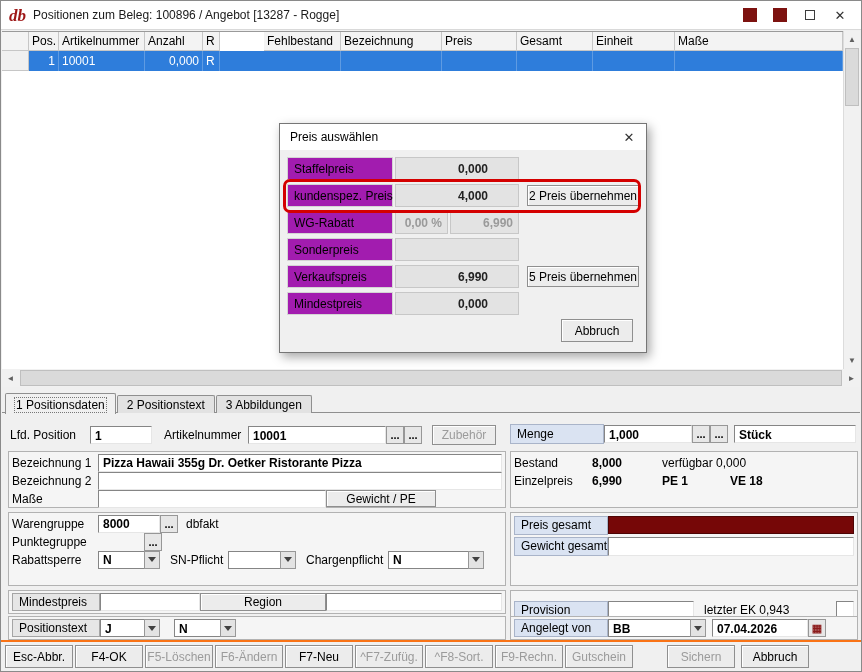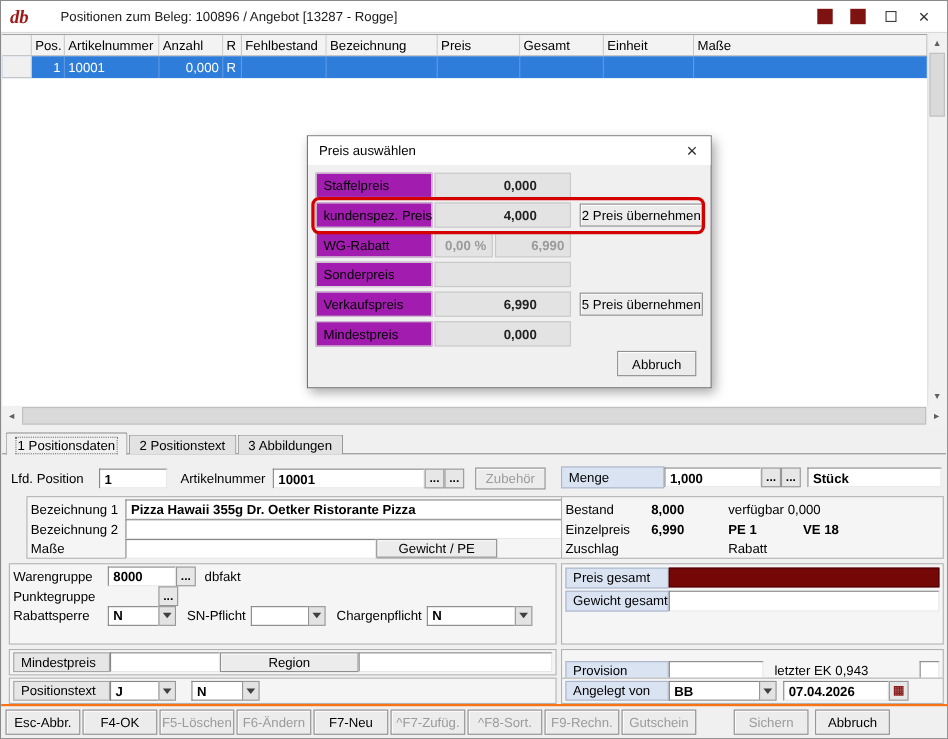--- a/index.html
+++ b/index.html
@@ -2,42 +2,42 @@
 <html><head>
 <meta charset="utf-8">
 <style>
   * { box-sizing: border-box; margin: 0; padding: 0; }
   html,body { background:#6b6b6b; }
   .win { position:relative; width:862px; height:672px; background:#f0f0f0;
          font-family:"Liberation Sans","DejaVu Sans",sans-serif; font-size:12px; color:#000;
          border:1px solid #8a8a8a; overflow:hidden; }
 
   
-  .titlebar { height:29px; background:#ffffff; display:flex; align-items:center; border-bottom:1px solid #d9d9d9;gap:22px; }
+  .titlebar { height:29px; background:#ffffff; display:flex; align-items:center; border-bottom:1px solid #d9d9d9; }
   .logo { font-family:"Liberation Serif","DejaVu Serif",serif; font-style:italic; font-weight:bold;
           color:#9e1616; font-size:17px; padding:0 7px 0 8px; line-height:1; }
   .wtitle { font-size:12px; color:#1a1a1a; }
   .tbtns { margin-left:auto; display:flex; align-items:center; padding-right:6px; }
   .tbb { width:30px; height:22px; display:flex; align-items:center; justify-content:center;
          color:#333; font-size:13px; background:transparent; border:none; cursor:default; }
   .redsq { width:14px; height:14px; background:#7d1210; }
   .maxglyph { width:10px; height:10px; border:1.5px solid #3c3c3c; display:block; }
 
   
   .gridarea { position:absolute; top:30px; left:1px; right:1px; height:338px; background:#fff;
               border-top:1px solid #9a9a9a; padding-right:17px; }
   .ghead, .grow { display:flex; }
   .ghead { height:19px; }
   .ghead .gc { background:#f3f3f3; border-right:1px solid #c6c6c6; border-bottom:1px solid #c6c6c6;
                padding:2px 3px 0; white-space:nowrap; overflow:hidden; }
   .grow { height:20px; background:#2e7ddb; color:#fff; }
   .grow .gc { border-right:1px solid #5f9be2; padding:3px 3px 0; white-space:nowrap; overflow:hidden; }
   .grow .selcell { background:#f0f0f0; border-right:1px solid #c6c6c6; border-bottom:1px solid #c6c6c6; }
   .w-sel{width:27px;} .w-pos{width:30px;} .w-art{width:86px;} .w-anz{width:58px;} .w-r{width:17px;}
-  .w-fehl{width:77px;} .w-bez{width:101px;} .w-preis{width:75px;} .w-ges{width:76px;} .w-einh{width:82px;}
+  .w-fehl{width:77px;margin-left:44px;} .w-bez{width:101px;} .w-preis{width:75px;} .w-ges{width:76px;} .w-einh{width:82px;}
   .w-masse{flex:1;}
   .tr { text-align:right; justify-content:flex-end; }
 
   
   .vscroll { position:absolute; top:30px; right:1px; width:17px; height:338px; background:#f1f1f1;
              border-left:1px solid #dcdcdc; display:flex; flex-direction:column; }
   .sarrow { height:17px; width:100%; display:flex; align-items:center; justify-content:center;
             font-size:8px; color:#606060; background:#f1f1f1; border:none; }
   .vthumb { height:58px; margin:0 1px; background:#dadada; border:1px solid #bfbfbf; }
   .vfill { flex:1; }
@@ -207,21 +207,21 @@
 
     <div class="frow" style="left:508px; top:11px; width:348px;">
       <span class="bluelbl" style="width:94px;">Menge</span>
       <span class="fld" style="width:88px;">1,000</span>
       <button class="dots">...</button>
       <button class="dots">...</button>
       <span style="width:6px;"></span>
       <span class="fld" style="width:122px;">Stück</span>
     </div>
 
-    <div class="groupbox" style="left:22px; top:38px; width:498px; height:57px;">
+    <div class="groupbox" style="left:6px; top:38px; width:498px; height:57px;">
       <div class="brow">
         <span class="lbl" style="width:86px;">Bezeichnung 1</span>
         <span class="fld" style="flex:1;">Pizza Hawaii 355g Dr. Oetker Ristorante Pizza</span>
       </div>
       <div class="brow">
         <span class="lbl" style="width:86px;">Bezeichnung 2</span>
         <span class="fld empty" style="flex:1;"></span>
       </div>
       <div class="brow">
         <span class="lbl" style="width:86px;">Maße</span>
@@ -234,25 +234,20 @@
       <div class="brow">
         <span class="lbl" style="width:78px;">Bestand</span>
         <span class="boldtxt" style="width:70px;">8,000</span>
         <span class="lbl">verfügbar 0,000</span>
       </div>
       <div class="brow">
         <span class="lbl" style="width:78px;">Einzelpreis</span>
         <span class="boldtxt" style="width:70px;">6,990</span>
         <span class="boldtxt" style="width:68px;">PE 1</span>
         <span class="boldtxt">VE 18</span>
-      </div>
-      <div class="brow">
-        <span class="lbl" style="width:78px;">Zuschlag</span>
-        <span style="width:70px;"></span>
-        <span class="lbl">Rabatt</span>
       </div>
     </div>
 
     <div class="groupbox" style="left:6px; top:99px; width:498px; height:74px;">
       <div class="brow">
         <span class="lbl" style="width:86px;">Warengruppe</span>
         <span class="fld" style="width:62px;">8000</span>
         <button class="dots">...</button>
         <span style="width:8px;"></span>
         <span class="lbl">dbfakt</span>

